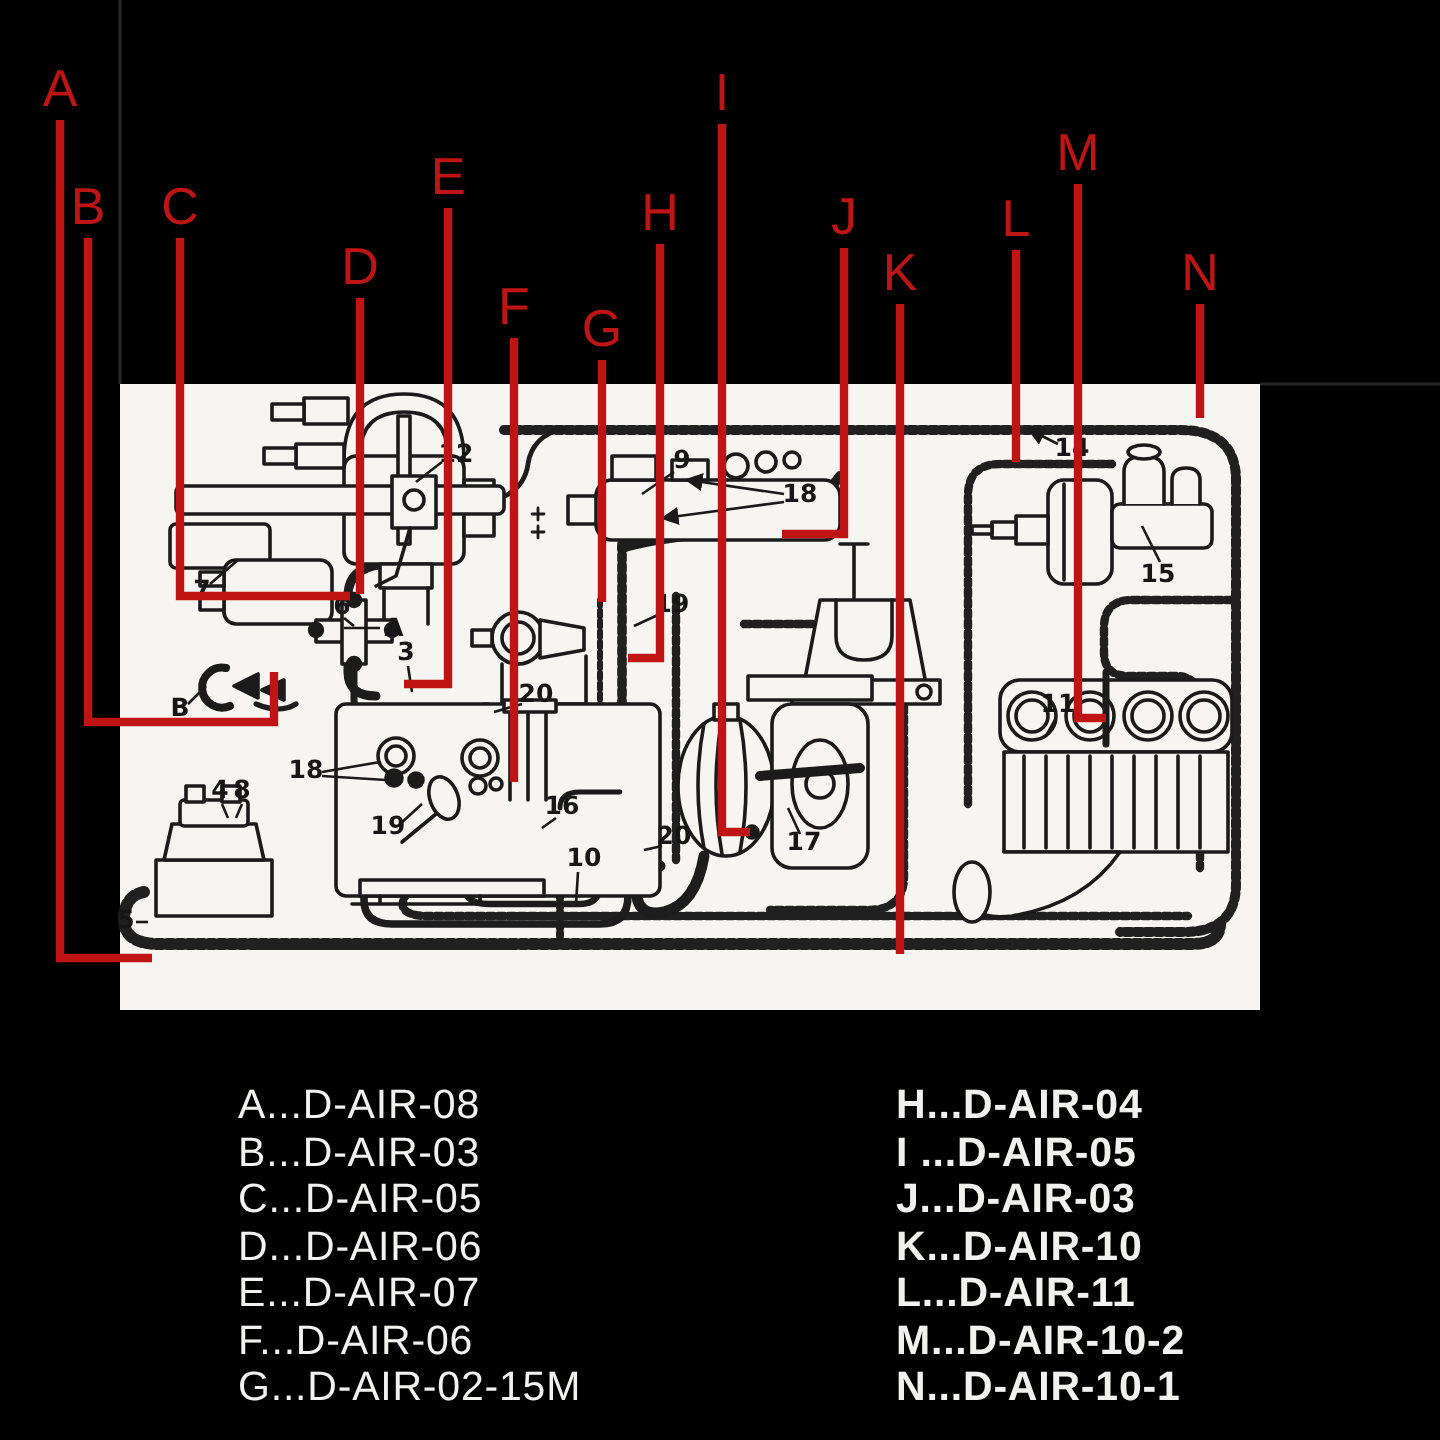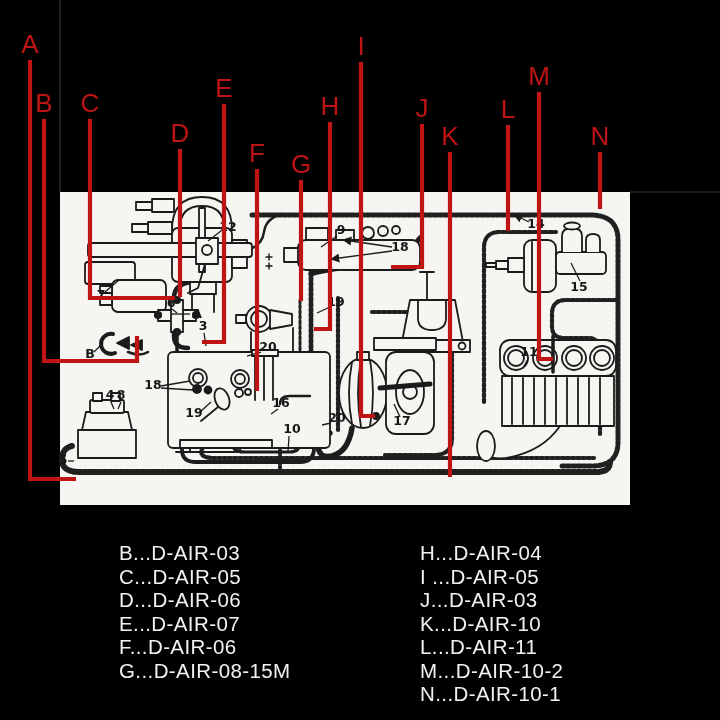--- a/index.html
+++ b/index.html
@@ -3,21 +3,21 @@
 <meta charset="utf-8">
 <style>
   html,body{margin:0;padding:0;background:#000;}
   #stage{position:relative;width:720px;height:720px;background:#000;overflow:hidden;
          font-family:"Liberation Sans",sans-serif;}
   #diagram-svg{position:absolute;left:0;top:0;}
   .legend-col{position:absolute;top:541px;color:#f1f1ef;
               font:20.5px/23.5px "Liberation Sans",sans-serif;letter-spacing:.4px;
               white-space:pre;}
   #legend-left{left:119px;}
-  #legend-right{left:420px;}
+  #legend-right{left:448px;font-weight:bold;}
   .legend-row{height:23.5px;}
   text.callout-letter{font-family:"Liberation Sans",sans-serif;font-size:26px;
                       text-anchor:middle;}
   text.part-number{font-family:"DejaVu Sans",sans-serif;font-size:12.5px;font-weight:700;
                    fill:#161616;text-anchor:middle;}
 </style>
 </head>
 <body>
 
 <div id="stage">
@@ -278,15 +278,15 @@
         <text x="450" y="145" class="callout-letter" fill="#be1414">K</text>
         <path d="M508,125 V231" fill="none" stroke="#be1414" stroke-width="4.2" stroke-linecap="butt" stroke-linejoin="miter"></path>
         <text x="508" y="118" class="callout-letter" fill="#be1414">L</text>
         <path d="M539,92 V359 H553" fill="none" stroke="#be1414" stroke-width="4.2" stroke-linecap="butt" stroke-linejoin="miter"></path>
         <text x="539" y="85" class="callout-letter" fill="#be1414">M</text>
         <path d="M600,152 V209" fill="none" stroke="#be1414" stroke-width="4.2" stroke-linecap="butt" stroke-linejoin="miter"></path>
         <text x="600" y="145" class="callout-letter" fill="#be1414">N</text>
       </g>
   </svg>
 
-  <div id="legend-left" class="legend-col"><div class="legend-row">B...D-AIR-03</div><div class="legend-row">C...D-AIR-05</div><div class="legend-row">D...D-AIR-06</div><div class="legend-row">E...D-AIR-07</div><div class="legend-row">F...D-AIR-06</div><div class="legend-row">G...D-AIR-08-15M</div></div>
+  <div id="legend-left" class="legend-col"><div class="legend-row">A...D-AIR-08</div><div class="legend-row">B...D-AIR-03</div><div class="legend-row">C...D-AIR-05</div><div class="legend-row">D...D-AIR-06</div><div class="legend-row">E...D-AIR-07</div><div class="legend-row">F...D-AIR-06</div><div class="legend-row">G...D-AIR-02-15M</div></div>
   <div id="legend-right" class="legend-col"><div class="legend-row">H...D-AIR-04</div><div class="legend-row">I ...D-AIR-05</div><div class="legend-row">J...D-AIR-03</div><div class="legend-row">K...D-AIR-10</div><div class="legend-row">L...D-AIR-11</div><div class="legend-row">M...D-AIR-10-2</div><div class="legend-row">N...D-AIR-10-1</div></div>
 </div>
 
 </body></html>

